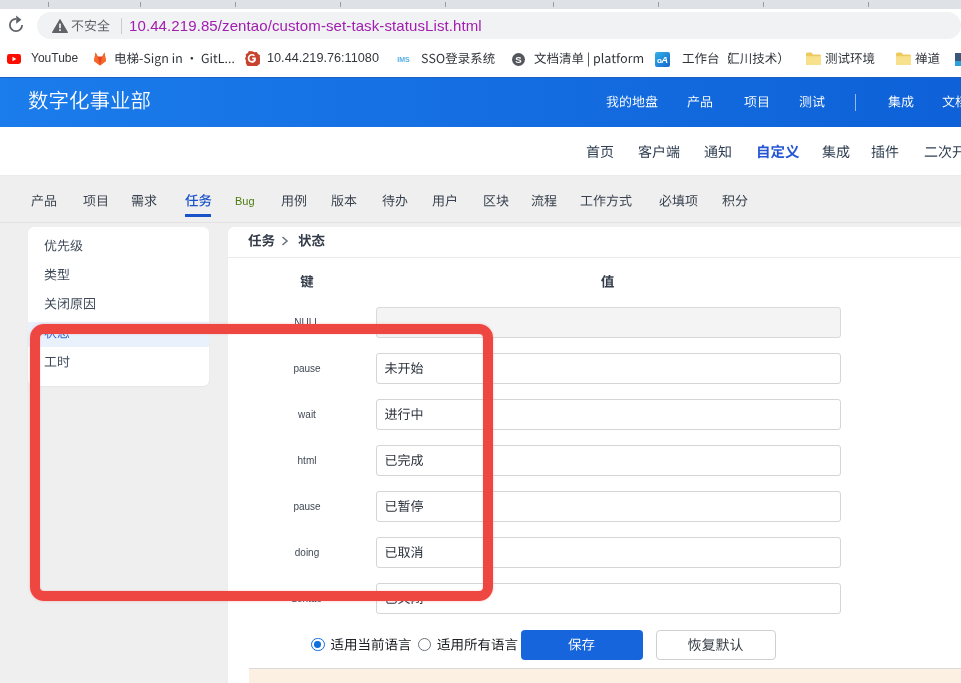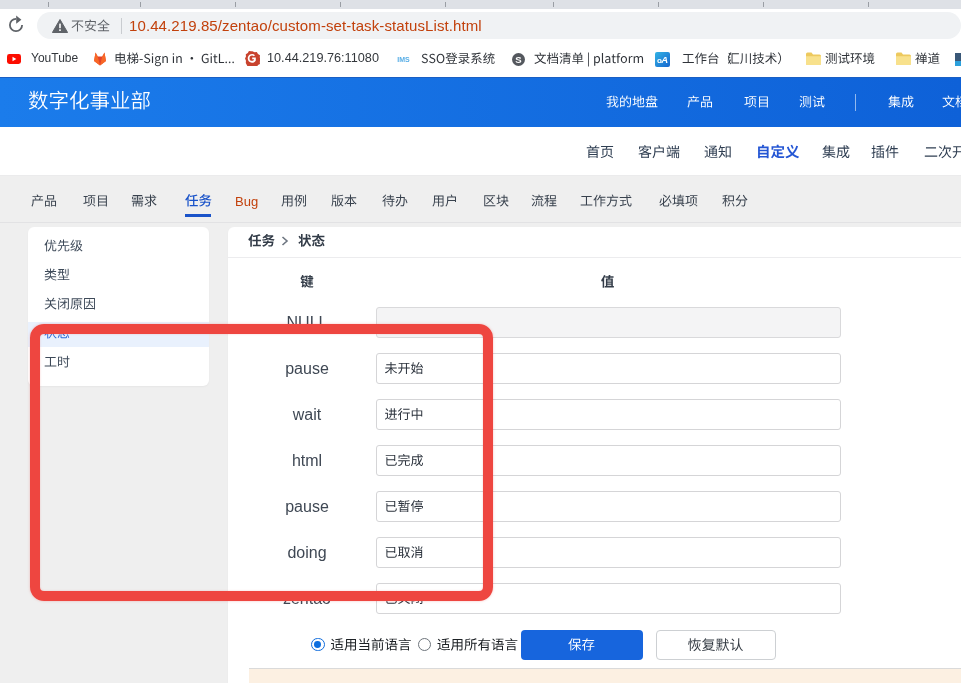--- a/index.html
+++ b/index.html
@@ -2,38 +2,38 @@
 <html><head><meta charset="utf-8"><style>
 *{margin:0;padding:0;box-sizing:border-box}
 html,body{width:961px;height:683px;overflow:hidden;position:relative;
  font-family:"Liberation Sans",sans-serif;background:#efefef}
 .abs{position:absolute}
 #tabstrip{left:0;top:0;width:961px;height:9px;background:#dee1e6}
 .tick{position:absolute;top:2px;width:1px;height:5px;background:#9a9ea4}
 #toolbar{left:0;top:9px;width:961px;height:36px;background:#fff}
 #omni{left:37px;top:12px;width:924px;height:27px;border-radius:13.5px;background:#f0f2f4}
 #osep{left:121px;top:17.5px;width:1px;height:16px;background:#c9ccd0}
-#url{left:129px;top:17px;font-size:15px;line-height:17px;color:#c2410c;letter-spacing:.1px}
+#url{left:129px;top:17px;font-size:15px;line-height:17px;color:#a21caf;letter-spacing:.1px}
 #bookbar{left:0;top:45px;width:961px;height:32px;background:#fff}
 .bktxt{font-size:12px;color:#33373c;top:52px;line-height:13px}
 #header{left:0;top:77px;width:961px;height:50px;
  background:linear-gradient(90deg,#1b7ceb,#0e61d8);border-top:1px solid #1a5fc4}
 #hsep{left:855px;top:94px;width:1px;height:17px;background:rgba(255,255,255,.55)}
 #subnav{left:0;top:127px;width:961px;height:49px;background:#fff;
  border-bottom:1px solid #ebebec}
 #tabbar{left:0;top:176px;width:961px;height:47px;border-bottom:1px solid #e2e2e4}
 #tabu{left:185px;top:214px;width:26px;height:2.5px;background:#1a53c9}
 #sidecard{left:27.5px;top:226.5px;width:181px;height:159px;background:#fff;
  border-radius:6px;box-shadow:0 1px 2px rgba(0,0,0,.04)}
 #sidesel{left:27.5px;top:321.5px;width:181px;height:25.5px;background:#e9f1fd}
 #maincard{left:228px;top:226.5px;width:733px;height:456.5px;background:#fff;
  border-radius:6px 0 0 0;box-shadow:0 1px 2px rgba(0,0,0,.04)}
 #bcline{left:228px;top:256.5px;width:733px;height:1px;background:#ececee}
 .flab{position:absolute;width:120px;left:247px;text-align:center;
- font-size:16px;color:#3f4854;line-height:17px}
+ font-size:10px;color:#3f4854;line-height:17px}
 .inp{position:absolute;left:375.5px;width:465px;height:31px;background:#fff;
  border:1px solid #d5d5d7;border-radius:3px}
 .inp.dis{background:#f4f4f5;border-color:#d9d9db}
 #savebtn{left:520.5px;top:629.5px;width:122px;height:30px;background:#1765dd;border-radius:4px}
 #resetbtn{left:656px;top:629.5px;width:119.5px;height:30px;background:#fff;
  border:1px solid #cdd0d3;border-radius:4px}
 #notice{left:249px;top:667.5px;width:712px;height:15.5px;background:#fcf0e2;
  border-top:1px solid #dadada}
 #radio1o{left:311px;top:637.5px;width:13.5px;height:13.5px;border-radius:50%;
  border:1.8px solid #116ddd;background:#fff}
@@ -115,21 +115,21 @@
  <rect width="12" height="8" fill="#3a5878"></rect>
     <rect y="8" width="12" height="5" fill="#2ba0dc"></rect>
   </svg>
 
 <div class="ltx bktxt" style="left:31px">YouTube</div>
 <div class="ltx bktxt" style="left:267px;font-size:12.7px">10.44.219.76:11080</div>
 <div class="abs" id="header"></div>
 <div class="abs" id="hsep"></div>
 <div class="abs" id="subnav"></div>
 <div class="abs" id="tabbar"></div>
-<div class="ltx" style="left:235px;top:194.8px;font-size:13px;color:#c2410c;line-height:13px">Bug</div>
+<div class="ltx" style="left:235px;top:194.8px;font-size:11px;color:#4d7c0f;line-height:13px">Bug</div>
 <div class="abs" id="tabu"></div>
 <div class="abs" id="sidecard"></div>
 <div class="abs" id="sidesel"></div>
 <div class="abs" id="maincard"></div>
 <div class="abs" id="bcline"></div>
 <svg class="icon" style="left:281px;top:236px;z-index:10" width="8" height="10" viewBox="0 0 8 10">
  <path d="M1.5 1 L6 5 L1.5 9" fill="none" stroke="#6e7681" stroke-width="1.6"></path>
   </svg>
 <div class="flab" style="top:313.5px">NULL</div>
 <div class="flab" style="top:359.5px">pause</div>

